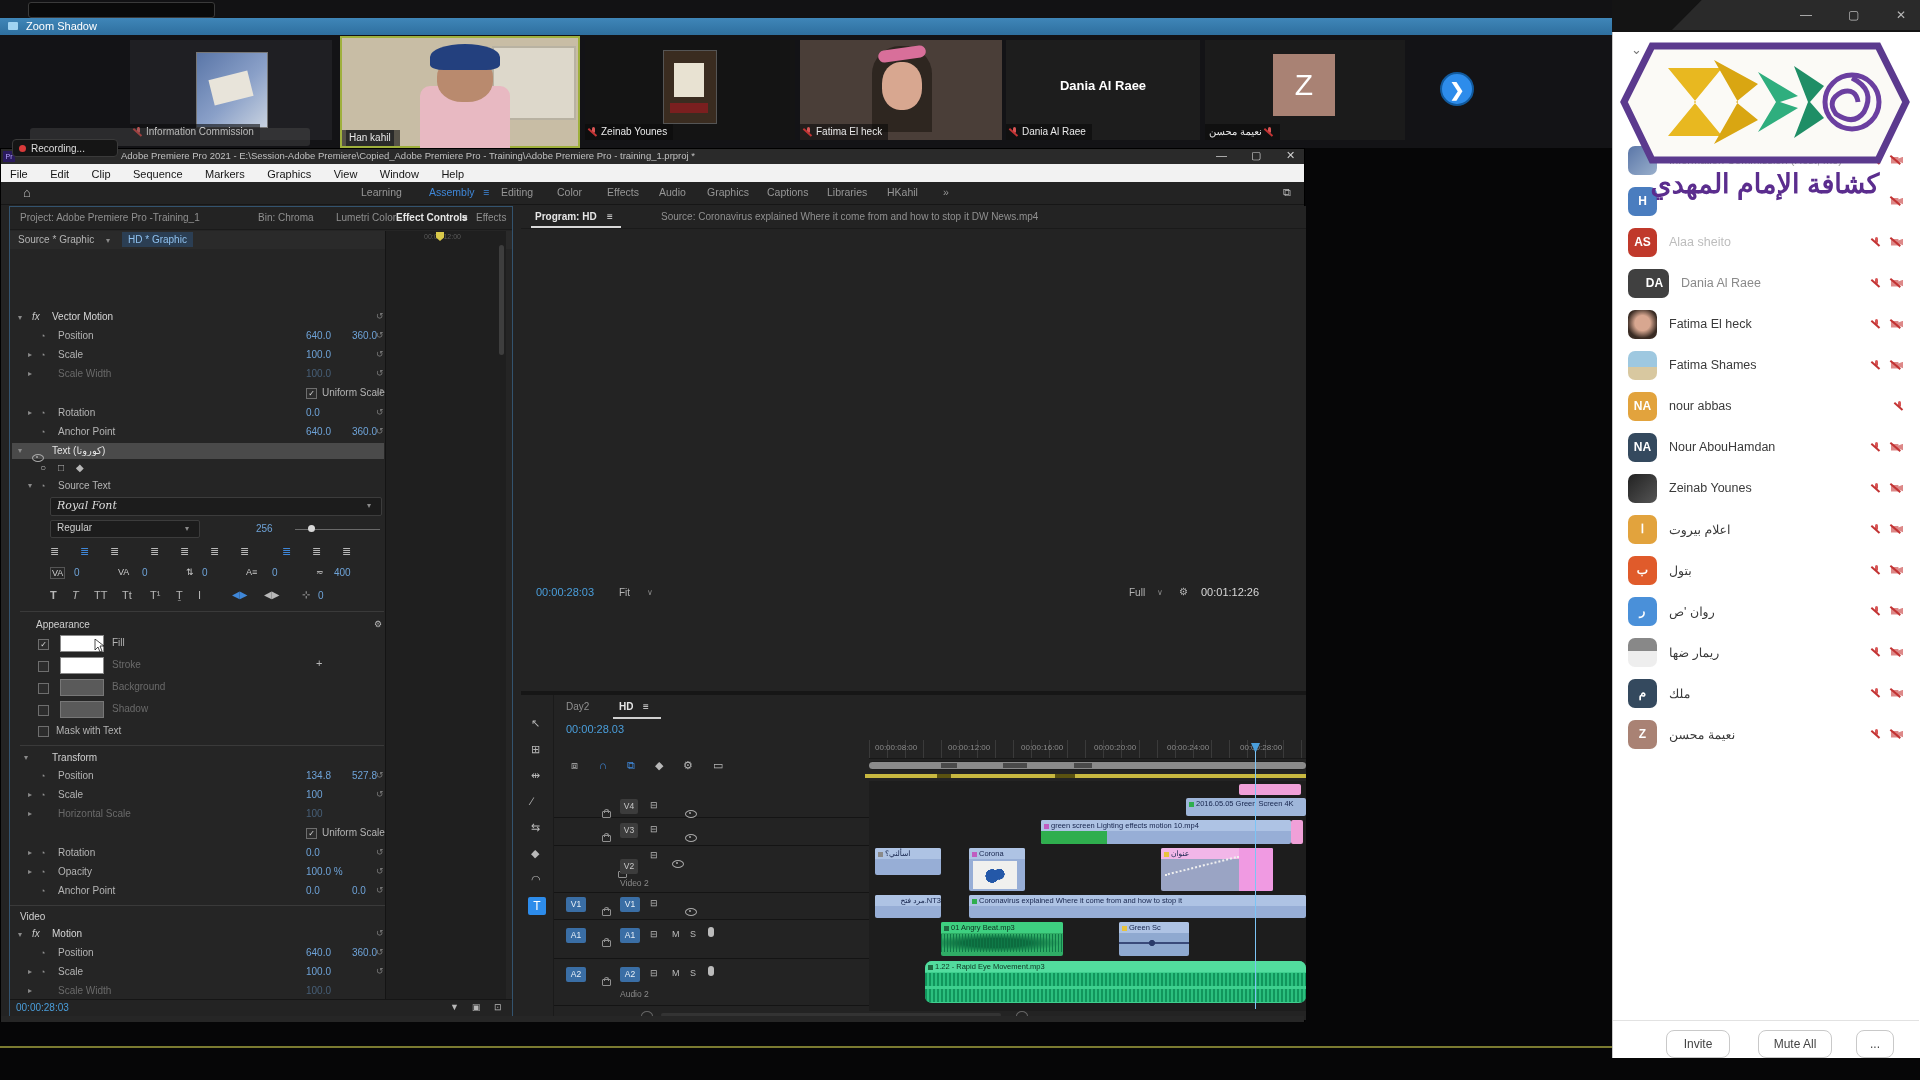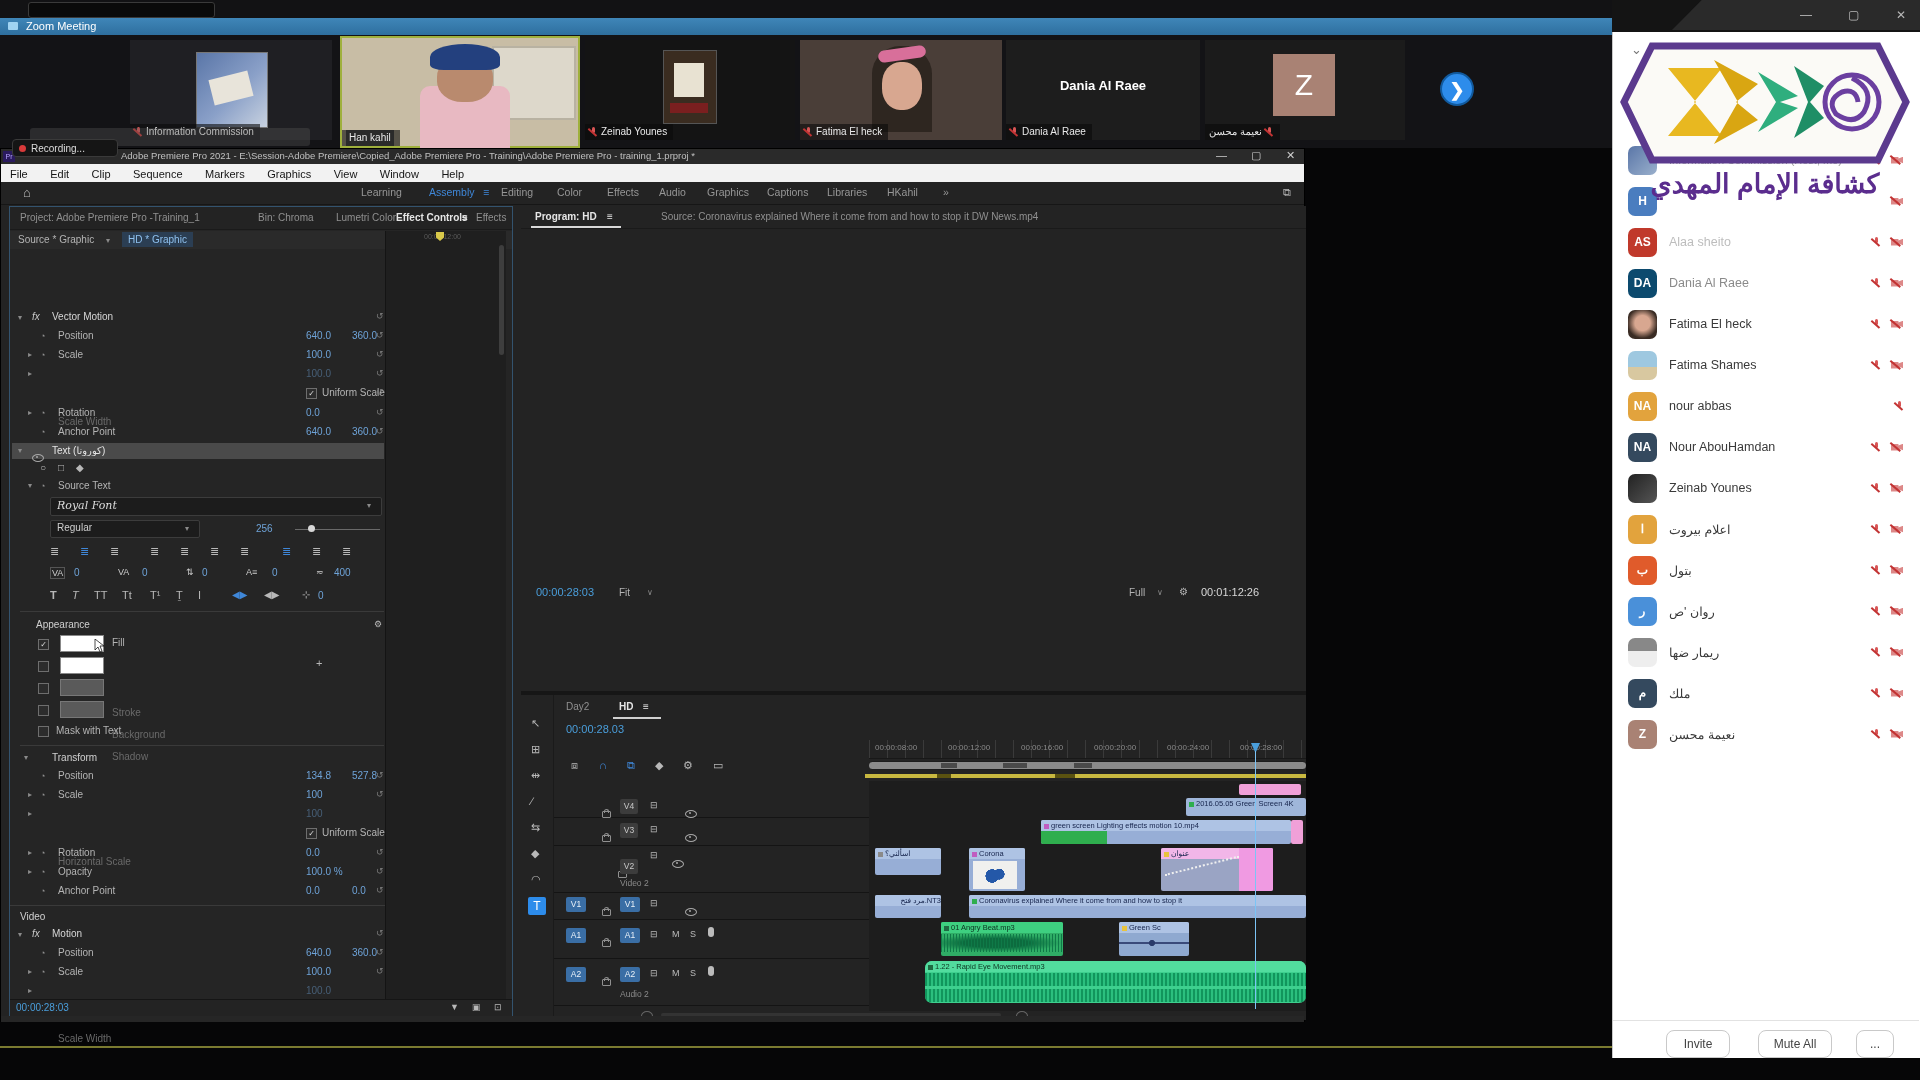--- a/index.html
+++ b/index.html
@@ -16,21 +16,21 @@
   .cam{position:relative;width:13px;height:11px;display:inline-block;}
   .cam::before{content:"";position:absolute;left:0;top:2px;width:12px;height:7px;background:#d88;clip-path:polygon(0 0,62% 0,62% 30%,100% 5%,100% 95%,62% 70%,62% 100%,0 100%);}
   .cam::after{content:"";position:absolute;left:0;top:0;width:13px;height:1.5px;background:#c23333;transform:rotate(40deg);transform-origin:0 0;}
   
   .pmenu span{display:inline-block;padding:0 9px;font-size:11px;color:#151515;line-height:18px;}
   .wtab{font-size:10.5px;color:#969696;}
   .wtab.on{color:#3f87d8;}
   .ptab{font-size:10px;color:#909090;}
   .ptab.on{color:#e6e6e6;}
   .lbl{font-size:10px;color:#b4b4b4;}
-  .dim{color:#6a6a6a;margin-top:48px;}
+  .dim{color:#6a6a6a;}
   .val{font-size:10px;color:#6ea3d8;}
   .dis{font-size:8px;color:#8a8a8a;}
   .sw{font-size:9px;color:#8f8f8f;}
   .rst{position:absolute;left:366px;font-size:9px;color:#7d7d7d;}
   .cb{position:absolute;width:9px;height:9px;background:#2c2c2c;border:1px solid #6e6e6e;font-size:8px;line-height:9px;text-align:center;color:#ddd;}
   .lk{position:relative;width:7px;height:5px;border:1px solid #909090;border-radius:1px;display:inline-block;}
   .lk::before{content:"";position:absolute;left:1px;top:-3px;width:3px;height:3px;border:1px solid #909090;border-bottom:none;border-radius:3px 3px 0 0;}
   .eye{position:relative;width:10px;height:6px;border:1px solid #a8a8a8;border-radius:50%;display:inline-block;}
   .eye::before{content:"";position:absolute;left:3px;top:1px;width:2px;height:2px;background:#a8a8a8;border-radius:50%;}
   .tbtn{position:absolute;width:20px;height:15px;background:#3c3c3c;color:#c8c8c8;font-size:8.5px;line-height:15px;text-align:center;border-radius:2px;}
@@ -49,21 +49,21 @@
 </style>
 </head>
 <body>
 
 <div class="stage">
 
   <div class="abs" style="left:0;top:0;width:1920px;height:18px;background:#121214;"></div>
   <div class="abs" style="left:28px;top:2px;width:185px;height:14px;background:#0a0a0a;border:1px solid #3a3a3a;border-radius:3px;"></div>
   <div class="abs ztitle" style="left:0;top:18px;width:1612px;height:17px;">
     <span class="abs" style="left:8px;top:4px;width:10px;height:8px;background:#9fd3f2;border-radius:1px;"></span>
-    <span class="abs tx" style="left:26px;top:0;width:200px;">Zoom Meeting</span>
+    <span class="abs tx" style="left:26px;top:0;width:200px;">Zoom Shadow</span>
   </div>
 
   <div class="abs" style="left:0;top:35px;width:1612px;height:113px;background:#131316;">
 
     <div class="abs tile" style="left:130px;top:5px;width:202px;height:100px;">
       <div class="abs" style="left:66px;top:12px;width:70px;height:74px;background:linear-gradient(135deg,#5a76a8,#8aa0c8 55%,#c8d2e0);border:1px solid #777;">
         <div class="abs" style="left:14px;top:22px;width:40px;height:26px;background:#e8e4da;transform:rotate(-14deg);"></div>
       </div>
       <div class="tlabel">
           <span class="mi"></span>
@@ -610,21 +610,21 @@
   </div>
   <div class="prow" style="top:222px;">
     <span class="pav" style="background:#c0392b;">AS</span>
     <span class="pname" style="color:#bdbdbd;">Alaa sheito</span>
     <span class="pic">
         <span class="mi"></span>
         <span class="cam"></span>
       </span>
   </div>
   <div class="prow" style="top:263px;">
-    <span class="pav" style="background:#0c4a6e;">DA</span>
+    <span class="pav" style="background:#404040;padding-left:12px;">DA</span>
     <span class="pname" style="color:#8a8a8a;">Dania Al Raee</span>
     <span class="pic">
         <span class="mi"></span>
         <span class="cam"></span>
       </span>
   </div>
   <div class="prow" style="top:304px;">
     <span class="pav" style="background:radial-gradient(circle at 50% 45%,#d8a790 35%,#3a2c24 70%);"></span>
     <span class="pname">Fatima El heck</span>
     <span class="pic">

